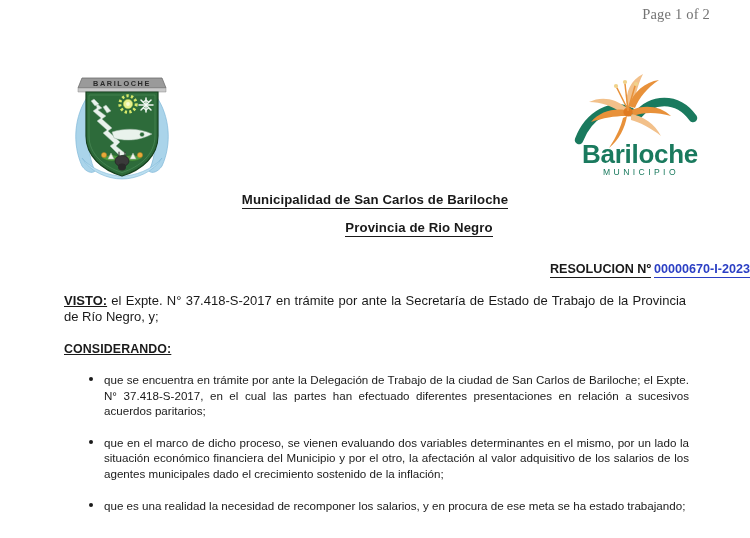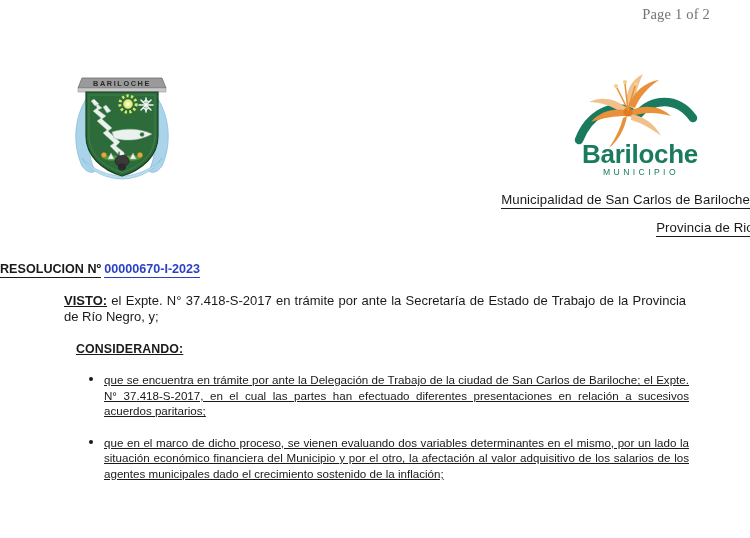--- a/index.html
+++ b/index.html
@@ -45,37 +45,37 @@
     top: 58px;
     width: 150px;
     height: 122px;
   }
   .brand-logo svg { display: block; width: 100%; height: 100%; }
 
   
   .doc-heading {
     position: absolute;
     width: 100%;
-    text-align: right;
-    font-weight: normal;
+    text-align: center;
+    font-weight: bold;
     font-size: 13.2px;
     letter-spacing: 0.1px;
   }
   .doc-heading span {
     border-bottom: 1.5px solid #1a1a1a;
     padding-bottom: 1px;
   }
   #title-municipality { top: 192px; }
   #title-province     { top: 220px; padding-left: 44px; }
 
   .resolution-line {
     position: absolute;
     top: 262px;
     width: 100%;
-    text-align: left;
+    text-align: right;
     font-weight: bold;
     font-size: 12.6px;
   }
   .resolution-line .res-label {
     border-bottom: 1.5px solid #1a1a1a;
     padding-bottom: 1px;
   }
   .resolution-line .res-number {
     color: #2b3fc4;
     border-bottom: 1.5px solid #2b3fc4;
@@ -99,32 +99,30 @@
   }
 
   #considerando-heading {
     position: absolute;
     left: 64px;
     top: 342px;
     font-size: 12.4px;
     font-weight: bold;
     text-decoration: underline;
     letter-spacing: 0.1px;
-    margin-left: 12px;
   }
 
   .bullet-list {
     position: absolute;
     left: 64px;
     top: 372px;
     width: 625px;
     margin: 0;
     padding: 0;
     list-style: none;
-    text-decoration: underline;
   }
   .bullet-item {
     position: relative;
     padding-left: 40px;
     margin-bottom: 16px;
     font-size: 11.6px;
     line-height: 15.6px;
     text-align: justify;
   }
   .bullet-item .bullet-dot {
@@ -258,13 +256,17 @@
 
 <ul class="bullet-list">
   <li class="bullet-item">
     <span class="bullet-dot"></span>
     <span>que se encuentra en trámite por ante la Delegación de Trabajo de la ciudad de San Carlos de Bariloche; el Expte. N° 37.418-S-2017, en el cual las partes han efectuado diferentes presentaciones en relación a sucesivos acuerdos paritarios;</span>
   </li>
   <li class="bullet-item">
     <span class="bullet-dot"></span>
     <span>que en el marco de dicho proceso, se vienen evaluando dos variables determinantes en el mismo, por un lado la situación económico financiera del Municipio y por el otro, la afectación al valor adquisitivo de los salarios de los agentes municipales dado el crecimiento sostenido de la inflación;</span>
   </li>
+  <li class="bullet-item">
+    <span class="bullet-dot"></span>
+    <span>que es una realidad la necesidad de recomponer los salarios, y en procura de ese meta se ha estado trabajando;</span>
+  </li>
 </ul>
 
 </body></html>

